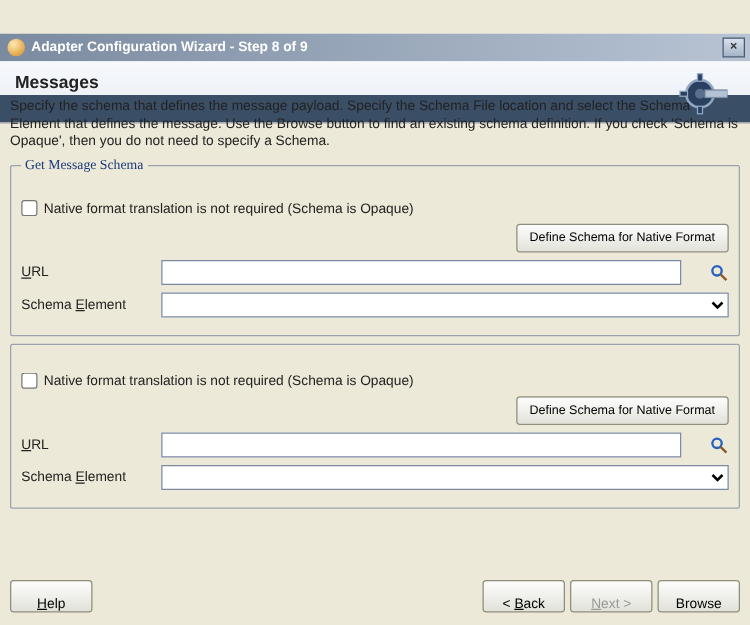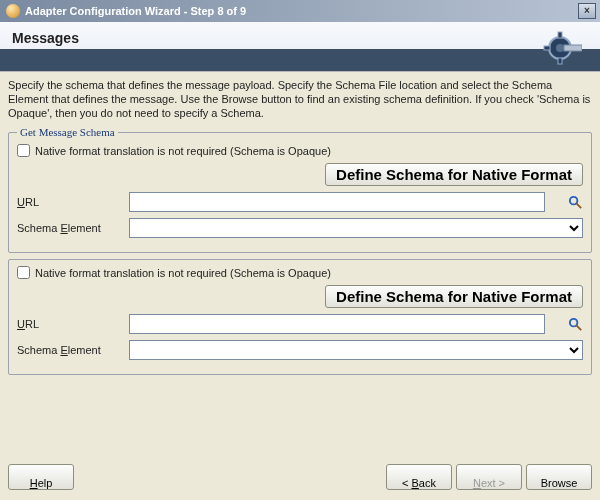--- a/index.html
+++ b/index.html
@@ -15,20 +15,21 @@
   }
   .titlebar {
     height: 22px;
     background: linear-gradient(to right, #7a8aa0, #b8c4d4);
     color: #fff;
     display: flex;
     align-items: center;
     padding: 0 4px 0 6px;
     font-weight: bold;
     font-size: 11px;
+    margin-top: 27px;
   }
   .titlebar .icon {
     width: 14px; height: 14px;
     background: radial-gradient(circle at 35% 30%, #ffe9b0, #d48a1e);
     border-radius: 50%;
     margin-right: 5px;
   }
   .titlebar .title { flex: 1; }
   .titlebar .close {
     width: 18px; height: 16px;
@@ -80,37 +81,36 @@
   legend {
     color: #1a3a7a;
     font-size: 11px;
     padding: 0 3px;
     font-family: Liberation Serif, serif;
   }
   .checkbox-row {
     display: flex;
     align-items: center;
     gap: 5px;
-    margin: 2px 0 6px 0;
+    margin: 18px 0 6px 0;
   }
   .checkbox-row input { margin: 0; width: 13px; height: 13px; }
   .row-btn {
     display: flex;
     justify-content: flex-end;
     margin-bottom: 6px;
   }
   button.schema-btn {
     height: 23px;
     font-family: inherit;
-    font-size: 15px;
+    font-size: 10px;
     padding: 0 10px;
     background: linear-gradient(#fdfdfd, #e2e2da);
     border: 1px solid #8e8e7e;
     border-radius: 3px;
-    font-weight: bold;
   }
   .form-row {
     display: flex;
     align-items: center;
     margin-bottom: 6px;
     gap: 22px;
   }
   .form-row label {
     width: 90px;
     text-align: left;

